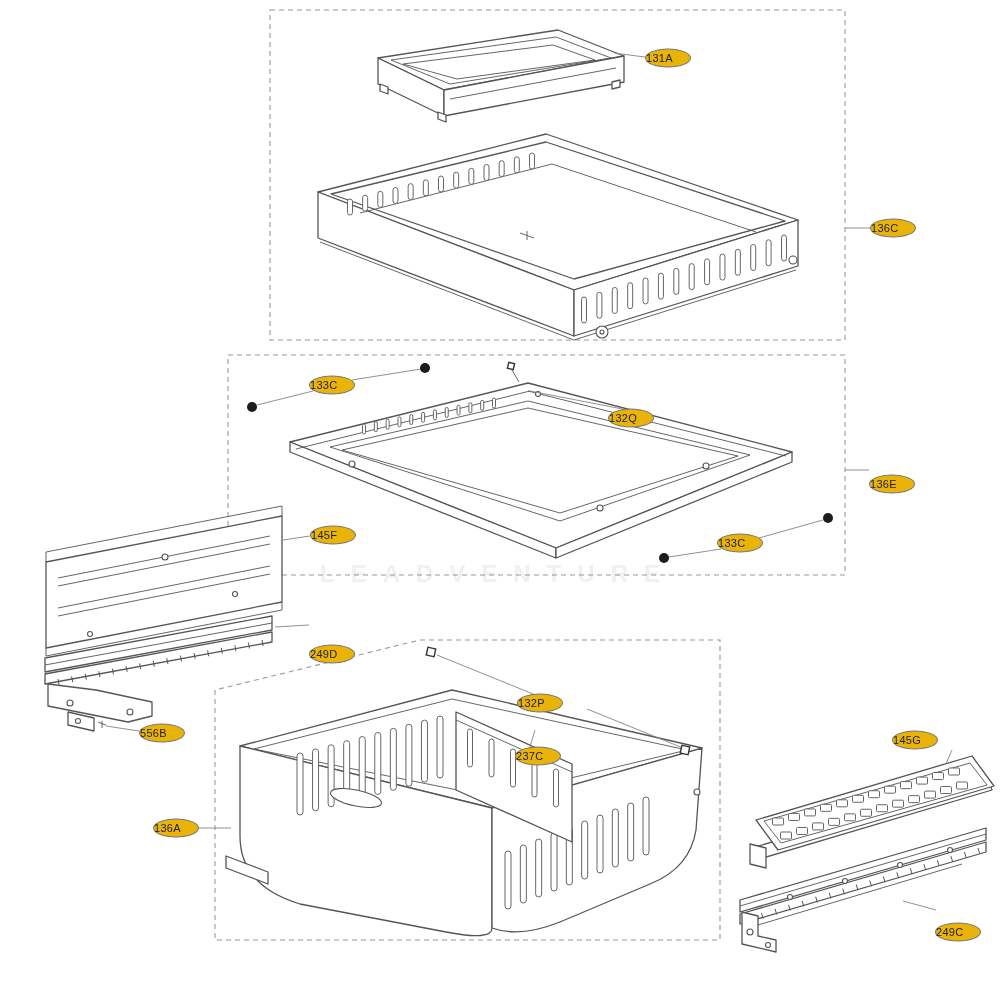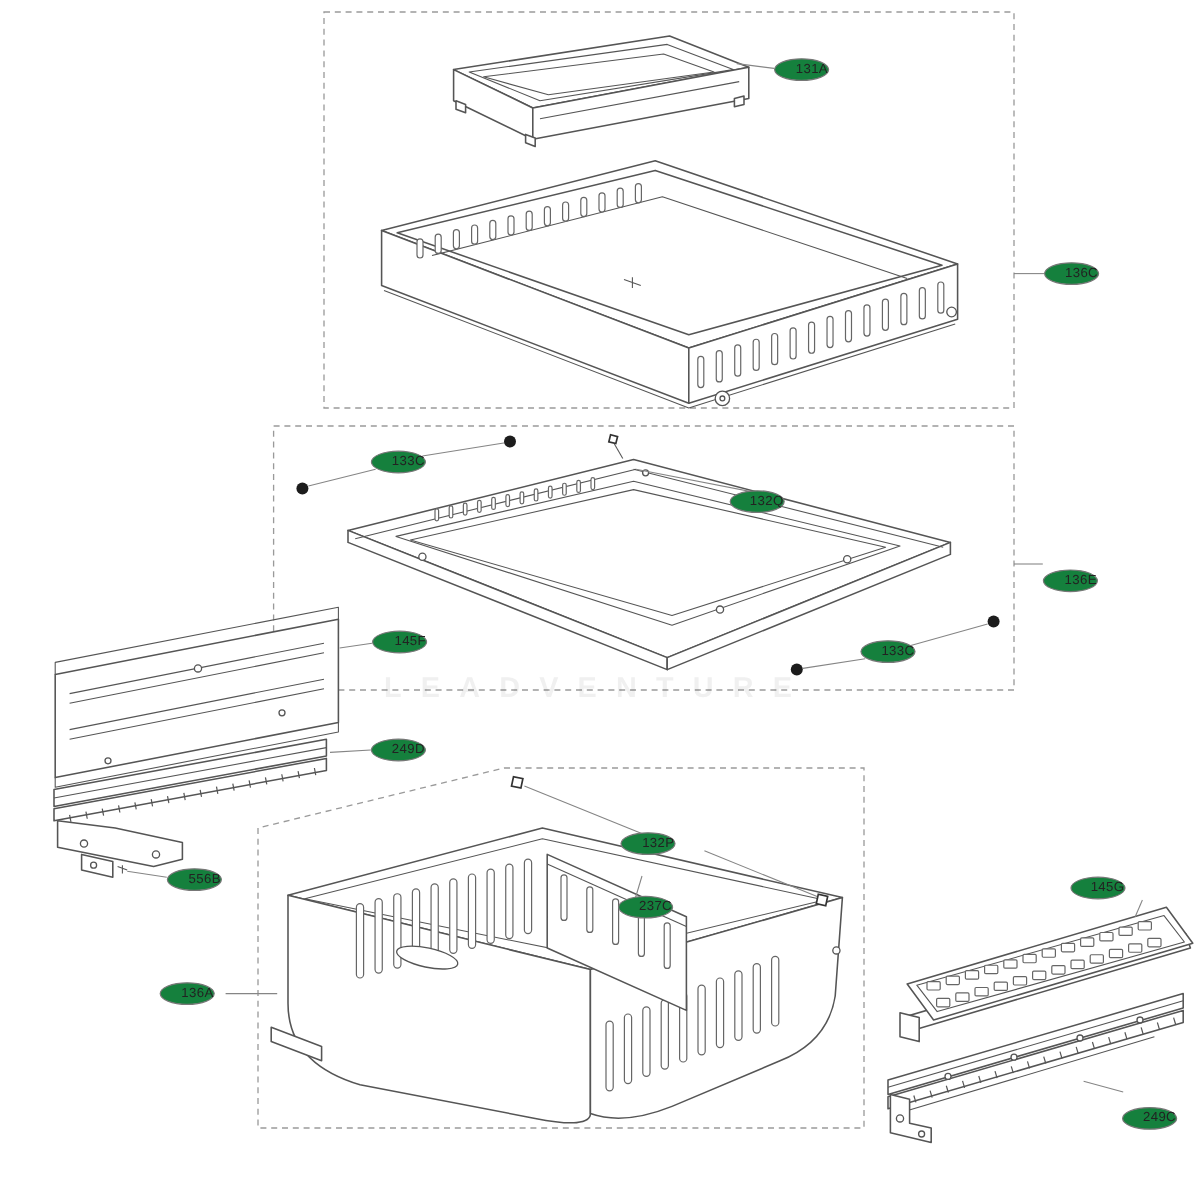--- a/index.html
+++ b/index.html
@@ -12,21 +12,21 @@
   .part{fill:#ffffff;stroke:#555;stroke-width:1.3;stroke-linejoin:round}
   .thin{fill:none;stroke:#555;stroke-width:0.9;stroke-linejoin:round}
   .slots rect{fill:#fff;stroke:#666;stroke-width:1}
   .ticks line{stroke:#555;stroke-width:1}
   .leader{stroke:#858585;stroke-width:0.9}
   .dot{fill:#1c1c1c;stroke:none}
   .sq{fill:#fff;stroke:#333;stroke-width:1.4}
   .hole{fill:#fff;stroke:#555;stroke-width:1.1}
   
   .callout{position:absolute;width:46px;height:19px;border:1.2px solid #777;border-radius:50%;
-           background:#15803d;color:#222;font-size:11px;line-height:17px;text-align:right;
+           background:#eab308;color:#222;font-size:11px;line-height:17px;text-align:left;
            transform:translate(-50%,-50%);letter-spacing:0.3px}
   .watermark{position:absolute;left:320px;top:560px;font-size:24px;font-weight:bold;
              letter-spacing:16px;color:rgba(70,70,70,0.08);white-space:nowrap}
 </style>
 </head>
 <body>
 
 <div class="stage">
 
   <svg width="1000" height="1000" viewBox="0 0 1000 1000">
@@ -318,20 +318,20 @@
 
   <div class="watermark">LEADVENTURE</div>
 
   <div class="callout" style="left:668px;top:58px">131A</div>
   <div class="callout" style="left:893px;top:228px">136C</div>
   <div class="callout" style="left:332px;top:385px">133C</div>
   <div class="callout" style="left:631px;top:418px">132Q</div>
   <div class="callout" style="left:892px;top:484px">136E</div>
   <div class="callout" style="left:740px;top:543px">133C</div>
   <div class="callout" style="left:333px;top:535px">145F</div>
-  <div class="callout" style="left:332px;top:625px">249D</div>
+  <div class="callout" style="left:332px;top:654px">249D</div>
   <div class="callout" style="left:162px;top:733px">556B</div>
-  <div class="callout" style="left:156px;top:828px">136A</div>
+  <div class="callout" style="left:176px;top:828px">136A</div>
   <div class="callout" style="left:540px;top:703px">132P</div>
   <div class="callout" style="left:538px;top:756px">237C</div>
   <div class="callout" style="left:915px;top:740px">145G</div>
   <div class="callout" style="left:958px;top:932px">249C</div>
 </div>
 
 </body></html>

